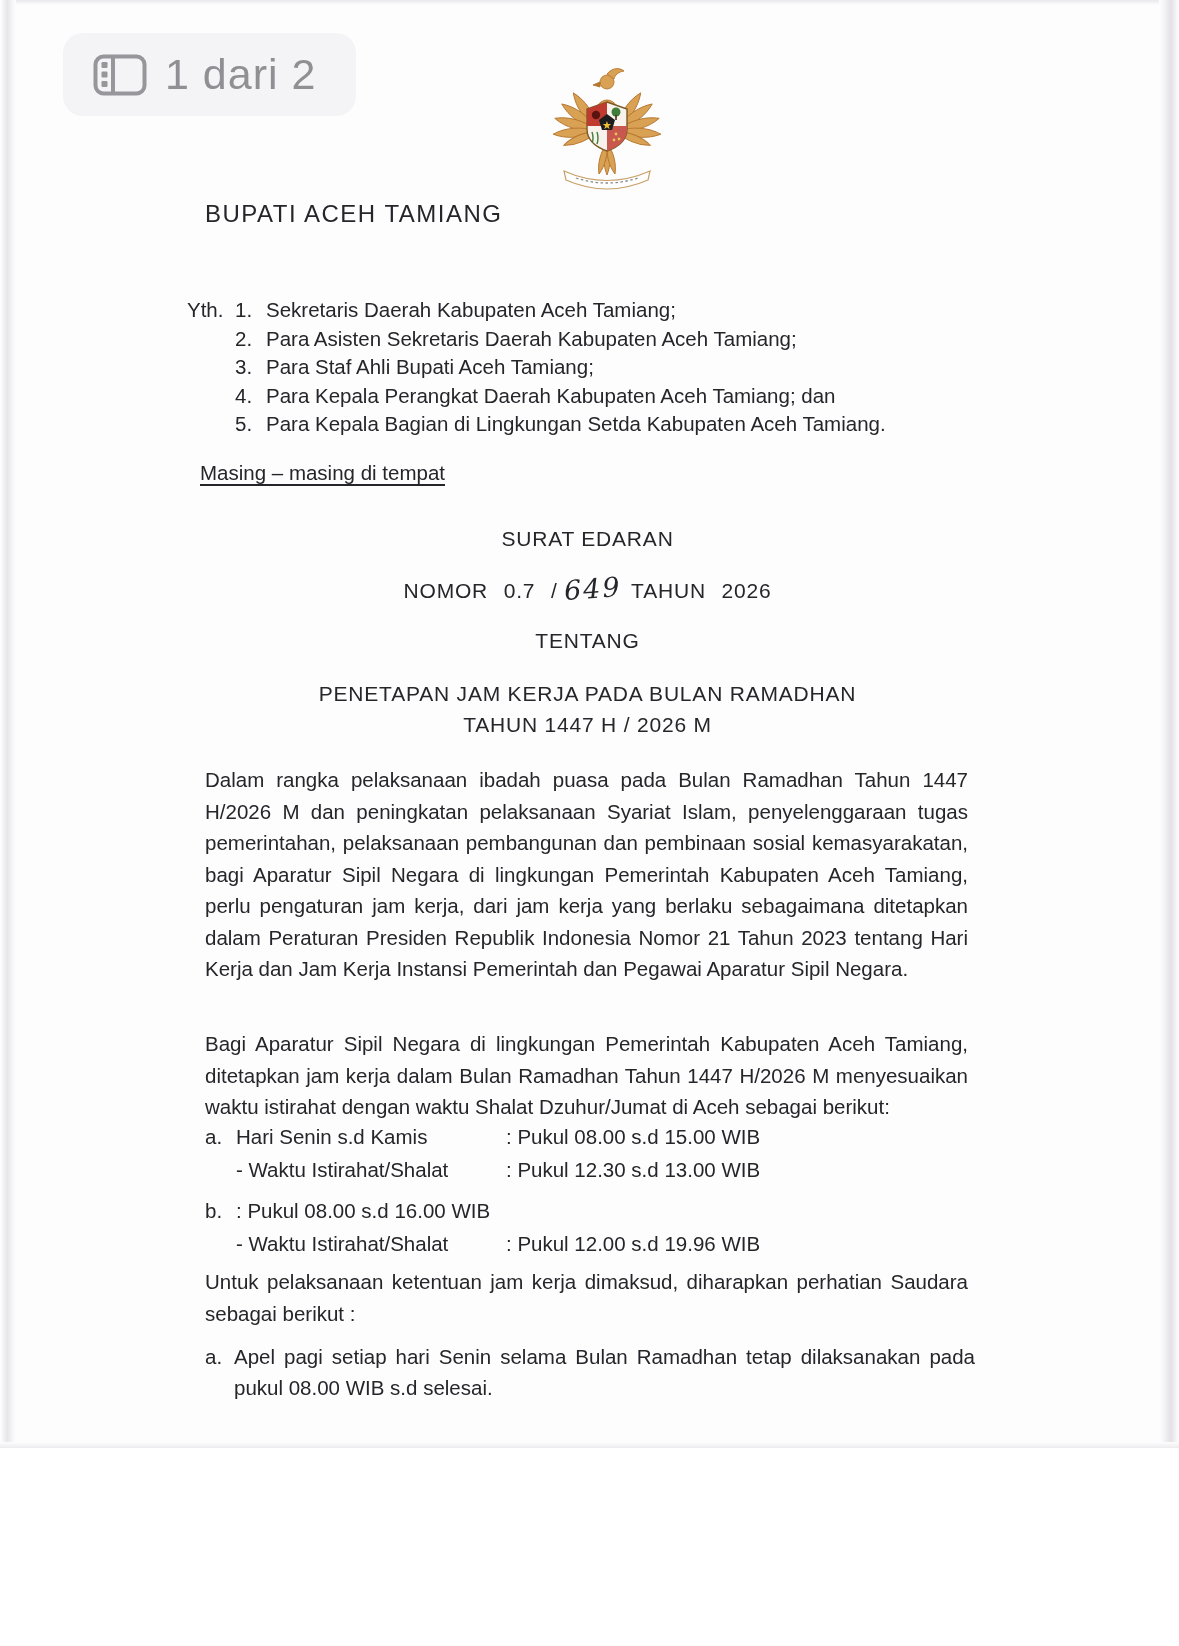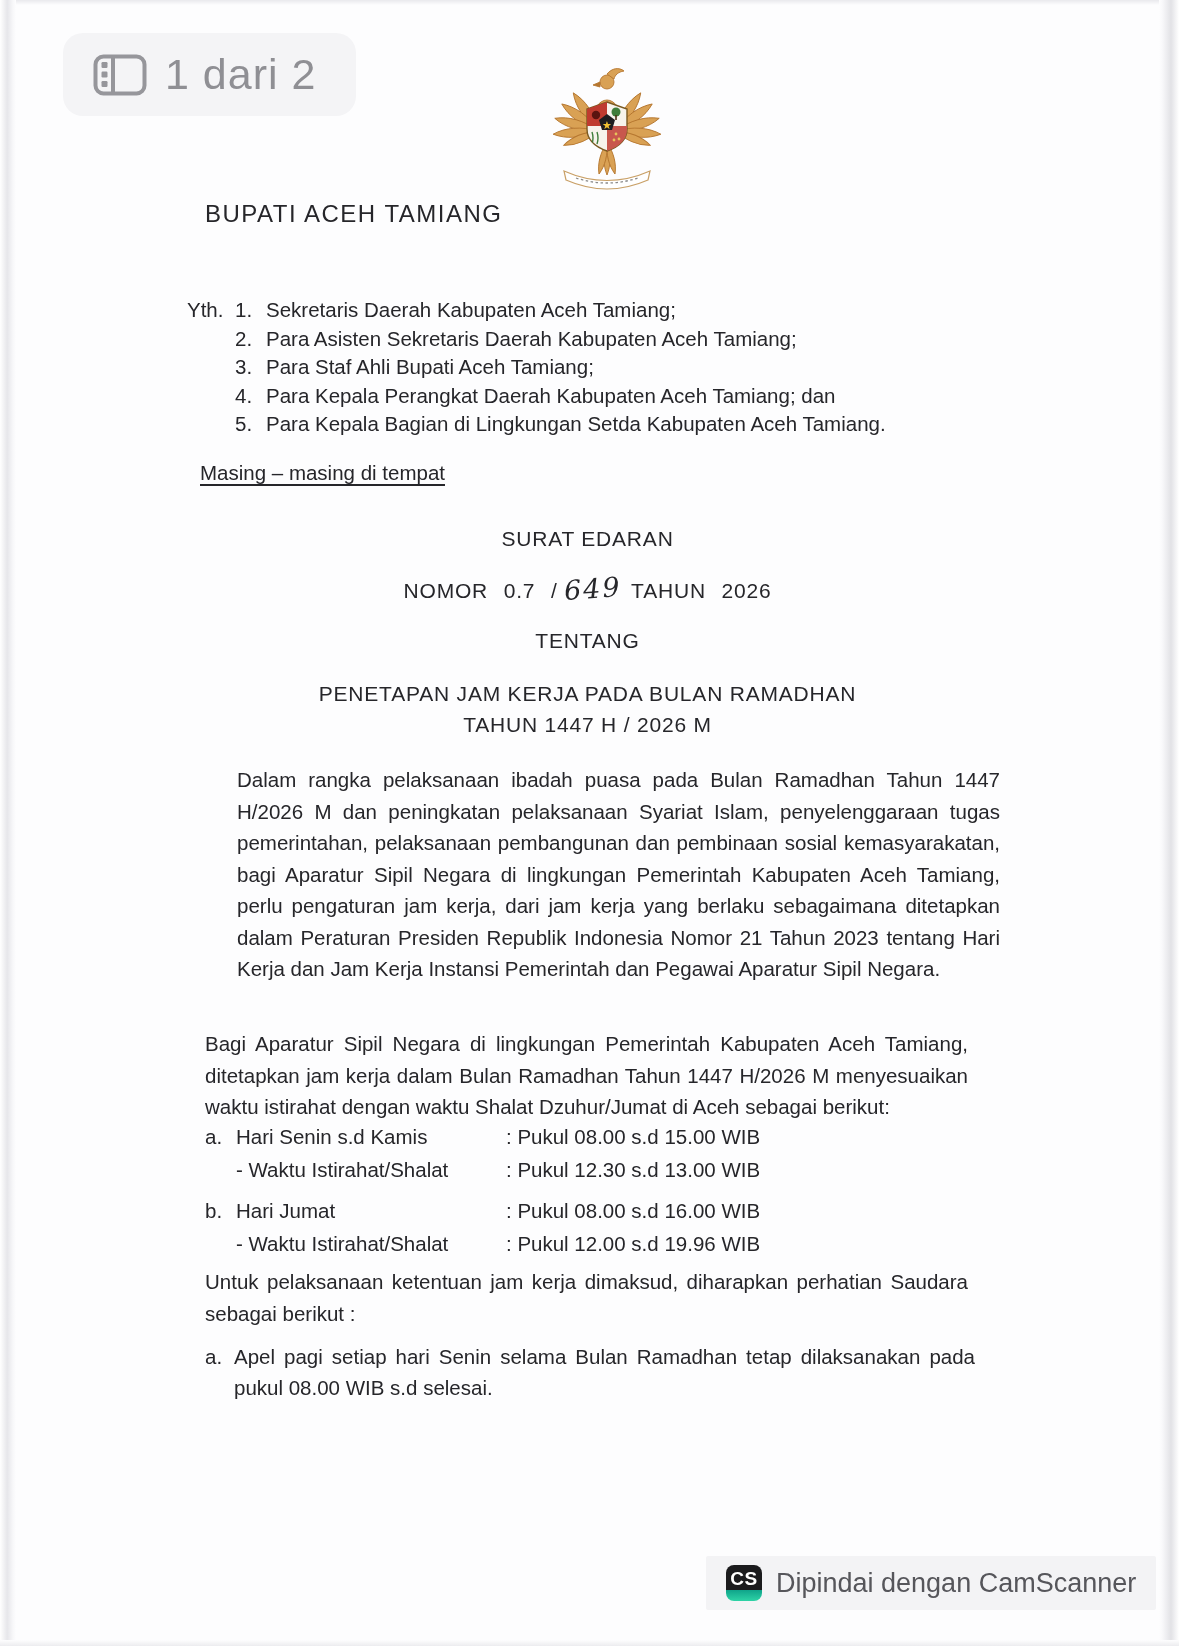--- a/index.html
+++ b/index.html
@@ -1,17 +1,17 @@
 <!DOCTYPE html>
 <html><head>
 <meta charset="utf-8">
 <style>
   html,body{margin:0;padding:0;background:#ffffff;}
   .page{
-    position:relative;width:1179px;height:1646px;overflow:hidden;
+    position:relative;width:1179px;height:1448px;overflow:hidden;
     background:#fdfdfe;color:#26262a;
     font-family:"Liberation Sans","DejaVu Sans",sans-serif;
   }
   
   .edge-left{position:absolute;left:0;top:0;width:16px;height:100%;
     background:linear-gradient(90deg,#ffffff 0%,#e6e6ea 45%,#f7f7f9 80%,#fdfdfe 100%);}
   .edge-right{position:absolute;right:0;top:0;width:20px;height:100%;
     background:linear-gradient(270deg,#ffffff 0%,#e2e2e6 40%,#f9f9fb 85%,#fdfdfe 100%);}
   .edge-top{position:absolute;left:0;top:0;width:100%;height:5px;
     background:linear-gradient(180deg,#e9e9ed,#fdfdfe);}
@@ -41,21 +41,21 @@
   .h-doctype{top:527px;}
   .h-nomor{top:573px;word-spacing:9px;}
   .h-tentang{top:629px;text-align:center;}
   .h-subject{top:678px;line-height:31px;}
   .hand{font-family:"DejaVu Serif",serif;font-style:italic;font-size:27px;
     display:inline-block;transform:rotate(-4deg);margin:0 10px 0 6px;letter-spacing:2px;}
 
   
   .para{position:absolute;left:205px;width:763px;font-size:20.5px;line-height:31.5px;
     text-align:justify;}
-  .p-opening{top:764px;margin-left:32px;}
+  .p-opening{top:764px;}
   .p-stipulation{top:1028px;}
   .p-closing{top:1266px;}
 
   
   .sched{position:absolute;left:205px;top:1121px;width:763px;font-size:20.5px;}
   .srow{display:grid;grid-template-columns:31px 270px 1fr;line-height:32.5px;}
   .srow.second{margin-top:9px;}
 
   
   .instr{position:absolute;left:205px;top:1341px;width:770px;
@@ -203,21 +203,20 @@
       <span>Hari Senin s.d Kamis</span>
       <span>: Pukul 08.00 s.d 15.00 WIB</span>
     </div>
     <div class="srow">
       <span></span>
       <span>- Waktu Istirahat/Shalat</span>
       <span>: Pukul 12.30 s.d 13.00 WIB</span>
     </div>
     <div class="srow second">
       <span>b.</span>
-      <span>Hari Jumat</span>
       <span>: Pukul 08.00 s.d 16.00 WIB</span>
     </div>
     <div class="srow">
       <span></span>
       <span>- Waktu Istirahat/Shalat</span>
       <span>: Pukul 12.00 s.d 19.96 WIB</span>
     </div>
   </div>
 
   <div class="para p-closing">Untuk pelaksanaan ketentuan jam kerja dimaksud, diharapkan perhatian Saudara sebagai berikut :</div>

